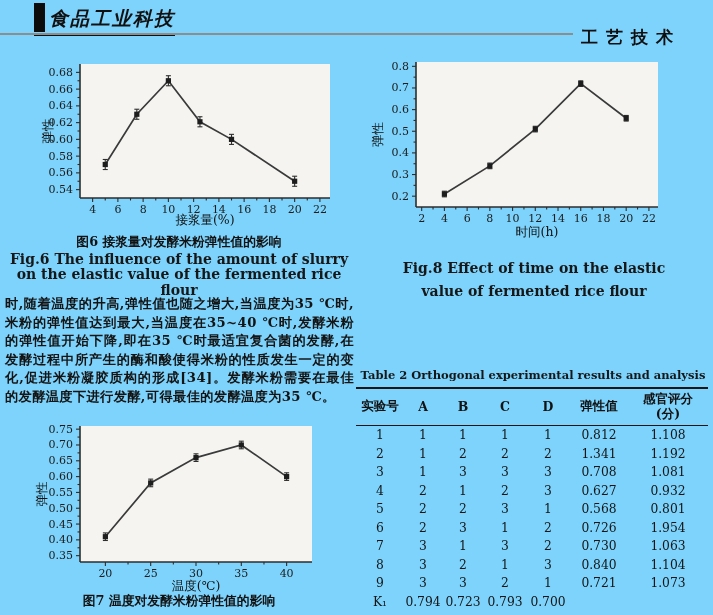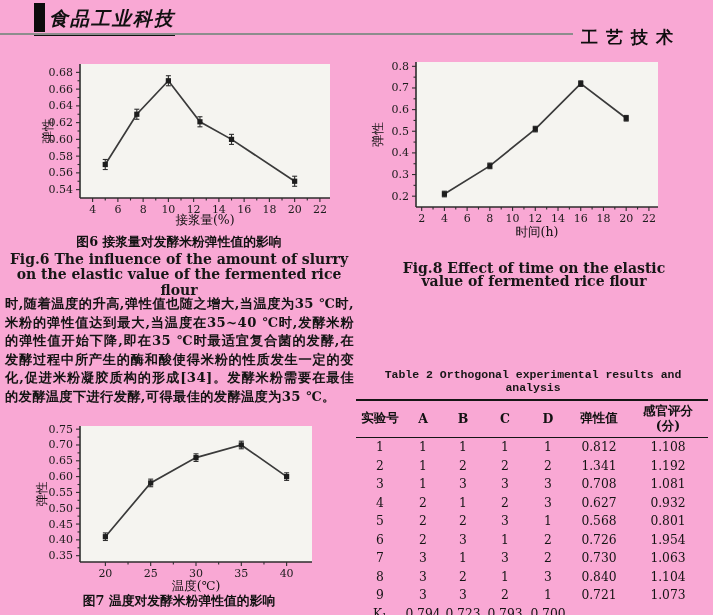--- a/index.html
+++ b/index.html
@@ -1,16 +1,16 @@
 <!DOCTYPE html>
 <html><head>
 <meta charset="utf-8">
 <style>
   html,body{margin:0;padding:0;background:#ffffff;}
-  .page{position:relative;width:713px;height:615px;overflow:hidden;background:#f9a8d4;
+  .page{position:relative;width:713px;height:615px;overflow:hidden;background:#7dd3fc;
         font-family:"DejaVu Serif",serif;color:#161616;}
   
   .logo{position:absolute;left:34px;top:3px;display:flex;align-items:flex-end;
         border-bottom:2px solid #111;padding-bottom:2px;}
   .logo-bar{width:11px;height:29px;background:#0c0c0c;margin-right:4px;}
   .logo-zh{font-size:19px;font-weight:bold;font-style:italic;letter-spacing:2px;color:#111;}
   .hrule{position:absolute;left:0;top:33px;width:573px;height:2px;background:#8d8d8d;}
   .jname-en{position:absolute;left:0;top:38px;width:360px;text-align:center;
             font-style:italic;font-size:12.5px;color:#222;word-spacing:5px;}
   .section-title{position:absolute;left:581px;top:26px;font-size:17px;font-weight:bold;
@@ -25,21 +25,21 @@
   .lcol{left:0;width:358px;}
   .rcol{left:356px;width:356px;}
   
   .para{position:absolute;font-size:13.2px;line-height:18.6px;text-align:justify;
         font-weight:600;letter-spacing:0.4px;color:#141414;}
   #para-left{left:5px;top:295px;width:349px;height:132px;}
   #para-right{left:359px;top:295px;width:351px;height:78px;}
   
   .tablewrap{position:absolute;left:356px;top:366px;width:354px;}
   .tcap-zh{text-align:center;font-weight:bold;font-size:12.8px;color:#121212;}
-  .tcap-en{text-align:center;font-weight:bold;font-size:11.5px;margin-top:2px;color:#171717;font-family:Liberation Mono, monospace;}
+  .tcap-en{text-align:center;font-weight:bold;font-size:11.5px;margin-top:2px;color:#171717;}
   table.otable{width:352px;margin-top:5px;border-collapse:collapse;border-top:2.2px solid #151515;}
   table.otable th{font-size:12.5px;font-weight:bold;border-bottom:1.6px solid #151515;
                   padding:3px 0 4px;vertical-align:middle;color:#121212;}
   table.otable th .h2line{display:block;line-height:14.5px;}
   table.otable td{font-size:12.3px;text-align:center;height:18.5px;line-height:18.5px;
                   padding:0;color:#141414;}
   table.otable th{text-align:center;}
   col.c0{width:48px;} col.c1{width:38px;} col.c2{width:42px;} col.c3{width:42px;}
   col.c4{width:44px;} col.c5{width:58px;} col.c6{width:80px;}
 </style>
@@ -217,21 +217,21 @@
       <line x1="208.24178403755866" y1="30.45522388059701" x2="213.24178403755866" y2="30.45522388059701" stroke="#2d2d2d" stroke-width="1.1"></line>
       <rect x="208.14178403755866" y="25.04179104477611" width="5.2" height="5.2" fill="#1d1d1d"></rect>
       <line x1="256.1877934272301" y1="59.455223880596996" x2="256.1877934272301" y2="65.08208955223878" stroke="#2d2d2d" stroke-width="1.1"></line>
       <line x1="253.68779342723008" y1="59.455223880596996" x2="258.6877934272301" y2="59.455223880596996" stroke="#2d2d2d" stroke-width="1.1"></line>
       <line x1="253.68779342723008" y1="65.08208955223878" x2="258.6877934272301" y2="65.08208955223878" stroke="#2d2d2d" stroke-width="1.1"></line>
       <rect x="253.58779342723008" y="59.66865671641789" width="5.2" height="5.2" fill="#1d1d1d"></rect>
       <text x="167" y="180" class="axlabel" text-anchor="middle">时间(h)</text>
       <text transform="translate(12 78.5) rotate(-90)" class="axlabel" text-anchor="middle">弹性</text>
     </svg>
   <div class="cap-en rcol" style="top:260px;">Fig.8  Effect of time on the elastic</div>
-  <div class="cap-en rcol" style="top:273px;">value of fermented rice flour</div>
+  <div class="cap-en rcol" style="top:283px;">value of fermented rice flour</div>
 
   <div class="para" id="para-left">时,随着温度的升高,弹性值也随之增大,当温度为35 ℃时,米粉的弹性值达到最大,当温度在35~40 ℃时,发酵米粉的弹性值开始下降,即在35 ℃时最适宜复合菌的发酵,在发酵过程中所产生的酶和酸使得米粉的性质发生一定的变化,促进米粉凝胶质构的形成[34]。发酵米粉需要在最佳的发酵温度下进行发酵,可得最佳的发酵温度为35 ℃。</div>
 
   <svg class="chart" width="290" height="174" style="left:34px;top:420px;">
       <rect x="46" y="6" width="232" height="136" fill="#f5f4f0"></rect>
       <line x1="46" y1="6" x2="46" y2="142" stroke="#2d2d2d" stroke-width="1.6"></line>
       <line x1="46" y1="142" x2="278" y2="142" stroke="#2d2d2d" stroke-width="1.6"></line>
       <line x1="71.37500000000001" y1="142" x2="71.37500000000001" y2="146" stroke="#2d2d2d" stroke-width="1.1"></line>
       <text x="71.37500000000001" y="157" class="tick" text-anchor="middle">20</text>
       <line x1="94.03125000000001" y1="142" x2="94.03125000000001" y2="144.5" stroke="#2d2d2d" stroke-width="1.1"></line>

